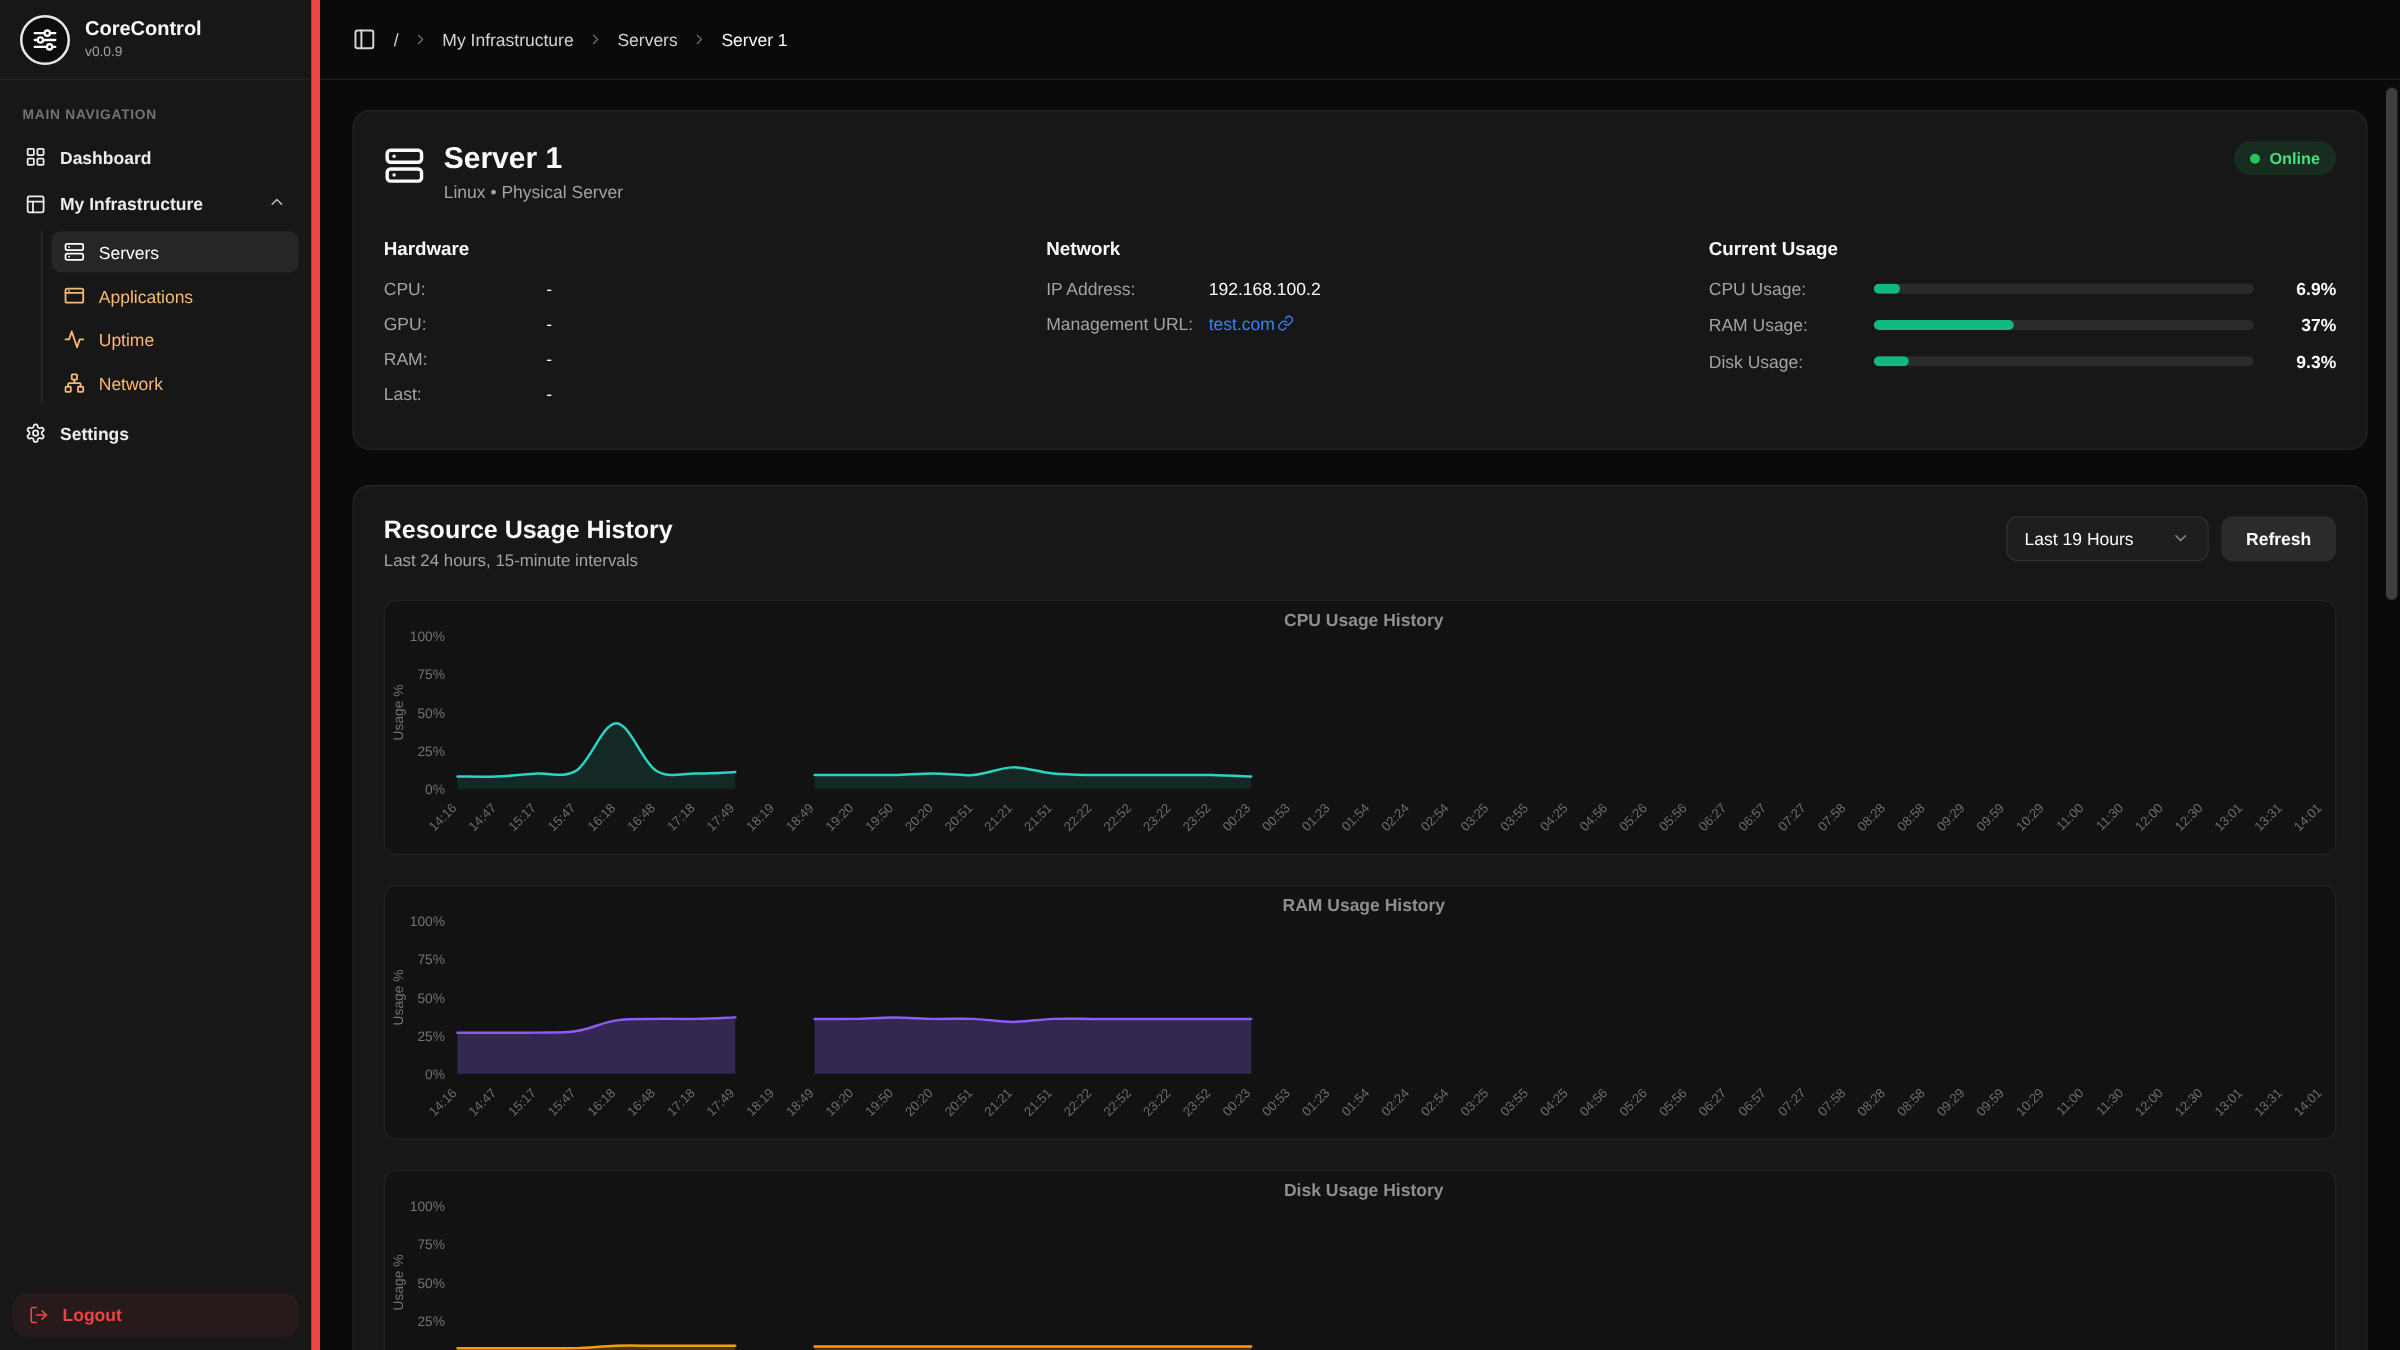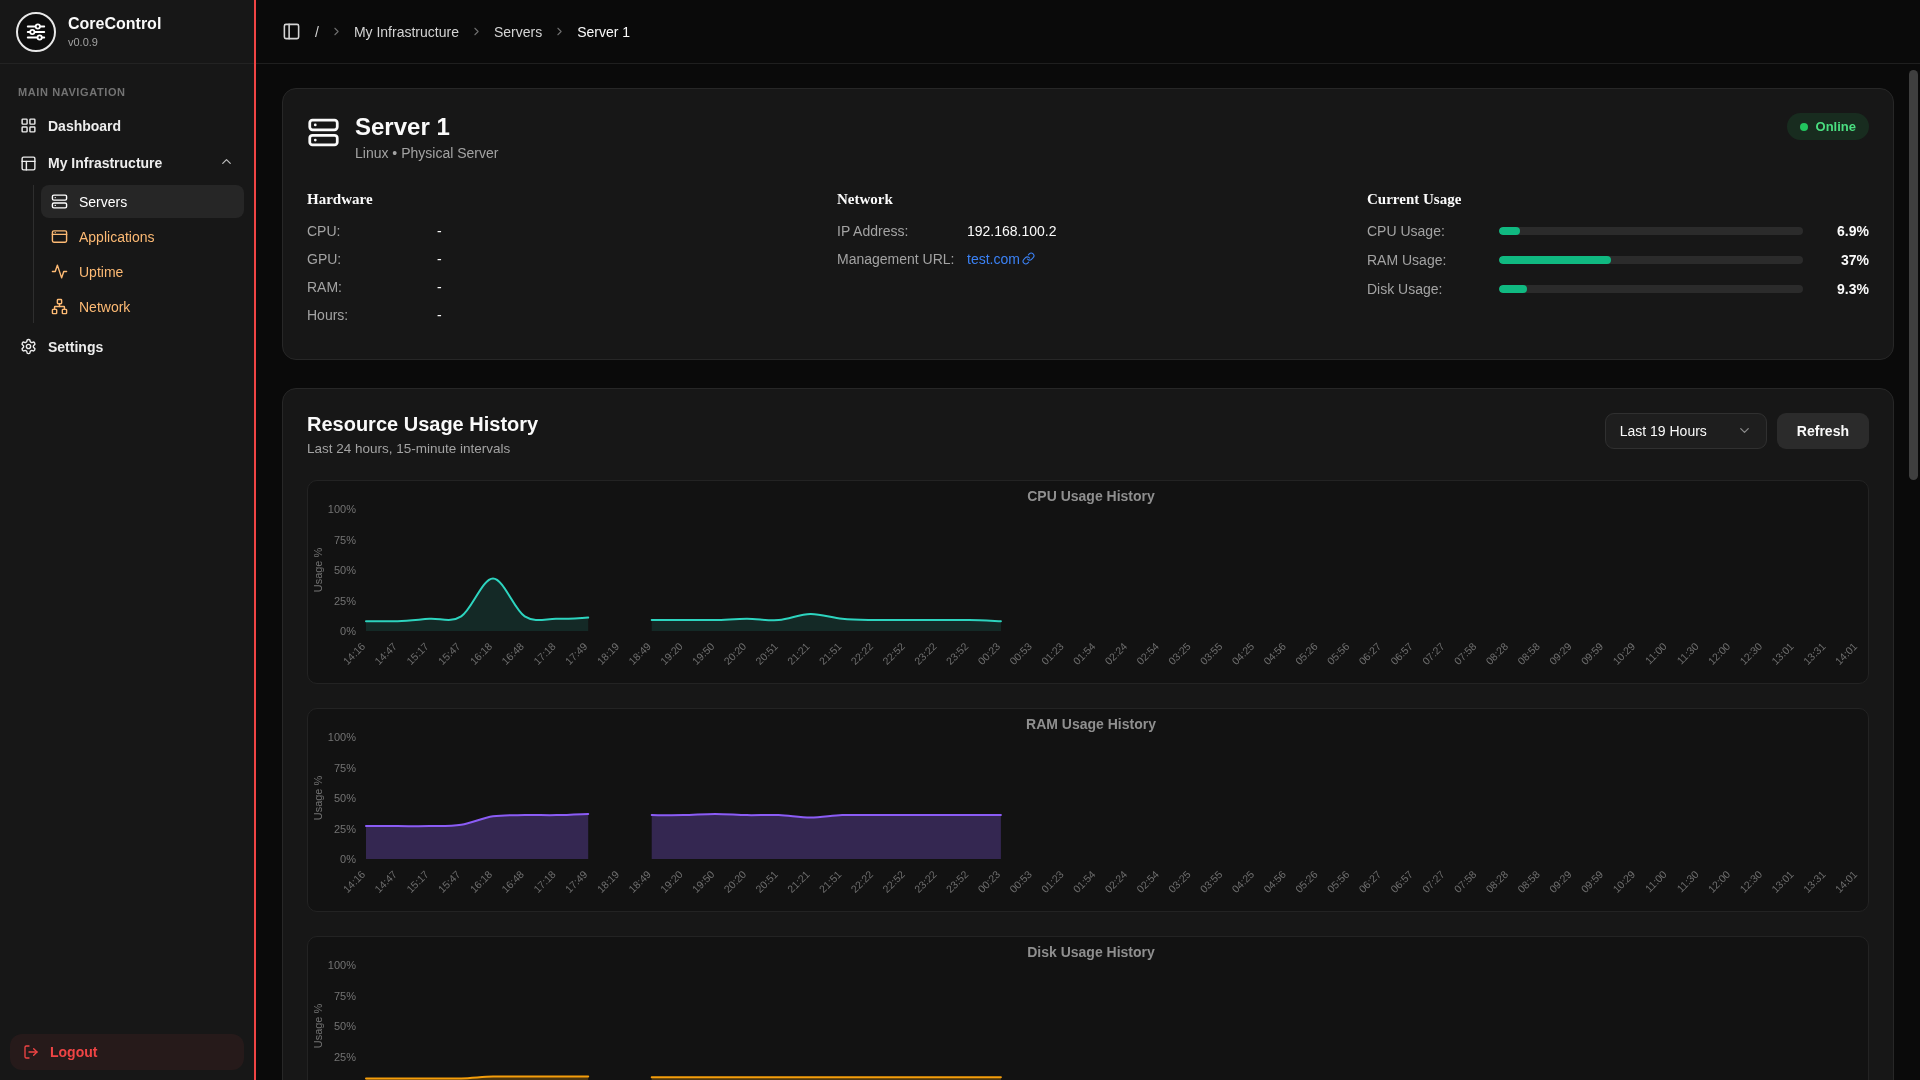--- a/index.html
+++ b/index.html
@@ -8,21 +8,21 @@
     width:1920px; height:1080px; overflow:hidden;
     background:#0a0a0a; color:#fafafa;
     font-family:"Liberation Sans", sans-serif;
     font-size:14px;
   }
   .app { display:flex; height:100%; }
 
   
   .sidebar {
     width:256px; flex-shrink:0; background:#171717;
-    border-right:2px solid #ef4444;
+    border-right:7px solid #ef4444;
     display:flex; flex-direction:column;
   }
   .sb-header {
     height:64px; display:flex; align-items:center; gap:12px;
     padding:0 16px; border-bottom:1px solid #232323;
   }
   .logo {
     width:40px; height:40px; border-radius:50%;
     border:2px solid #e8e8e8; background:#0d0d0d;
     display:flex; align-items:center; justify-content:center; flex-shrink:0;
@@ -92,21 +92,21 @@
     margin-left:auto; display:flex; align-items:center; gap:8px;
     background:rgba(34,197,94,.12); padding:6px 13px;
     border-radius:999px; font-size:13px; font-weight:600; color:#4ade80;
   }
   .dot { width:8px; height:8px; border-radius:50%; background:#22c55e; }
 
   .server-grid {
     display:grid; grid-template-columns:1fr 1fr 1fr;
     gap:28px; margin-top:30px;
   }
-  .col-title { font-size:15px; font-weight:700; margin-bottom:15px;font-family:Liberation Serif, serif; }
+  .col-title { font-size:15px; font-weight:700; margin-bottom:15px; }
   .info-row { display:flex; align-items:center; font-size:14px; margin-bottom:12px; }
   .info-label { width:130px; color:#a3a3a3; flex-shrink:0; }
   .info-value { color:#fafafa; }
   .link { color:#3b82f6; display:flex; align-items:center; gap:2px; text-decoration:none; cursor:pointer; }
   .link svg { width:13px; height:13px; }
 
   .usage-row { display:flex; align-items:center; font-size:14px; margin-bottom:13px; }
   .usage-label { width:118px; color:#a3a3a3; flex-shrink:0; }
   .bar {
     flex:1; height:8px; background:#2b2b2b; border-radius:99px;
@@ -320,21 +320,21 @@
             </div>
             <div class="info-row">
               <span class="info-label">GPU:</span>
               <span class="info-value">-</span>
             </div>
             <div class="info-row">
               <span class="info-label">RAM:</span>
               <span class="info-value">-</span>
             </div>
             <div class="info-row">
-              <span class="info-label">Hours:</span>
+              <span class="info-label">Last:</span>
               <span class="info-value">-</span>
             </div>
           </div>
 
           <div>
             <div class="col-title">Network</div>
             <div class="info-row">
               <span class="info-label">IP Address:</span>
               <span class="info-value">192.168.100.2</span>
             </div>

